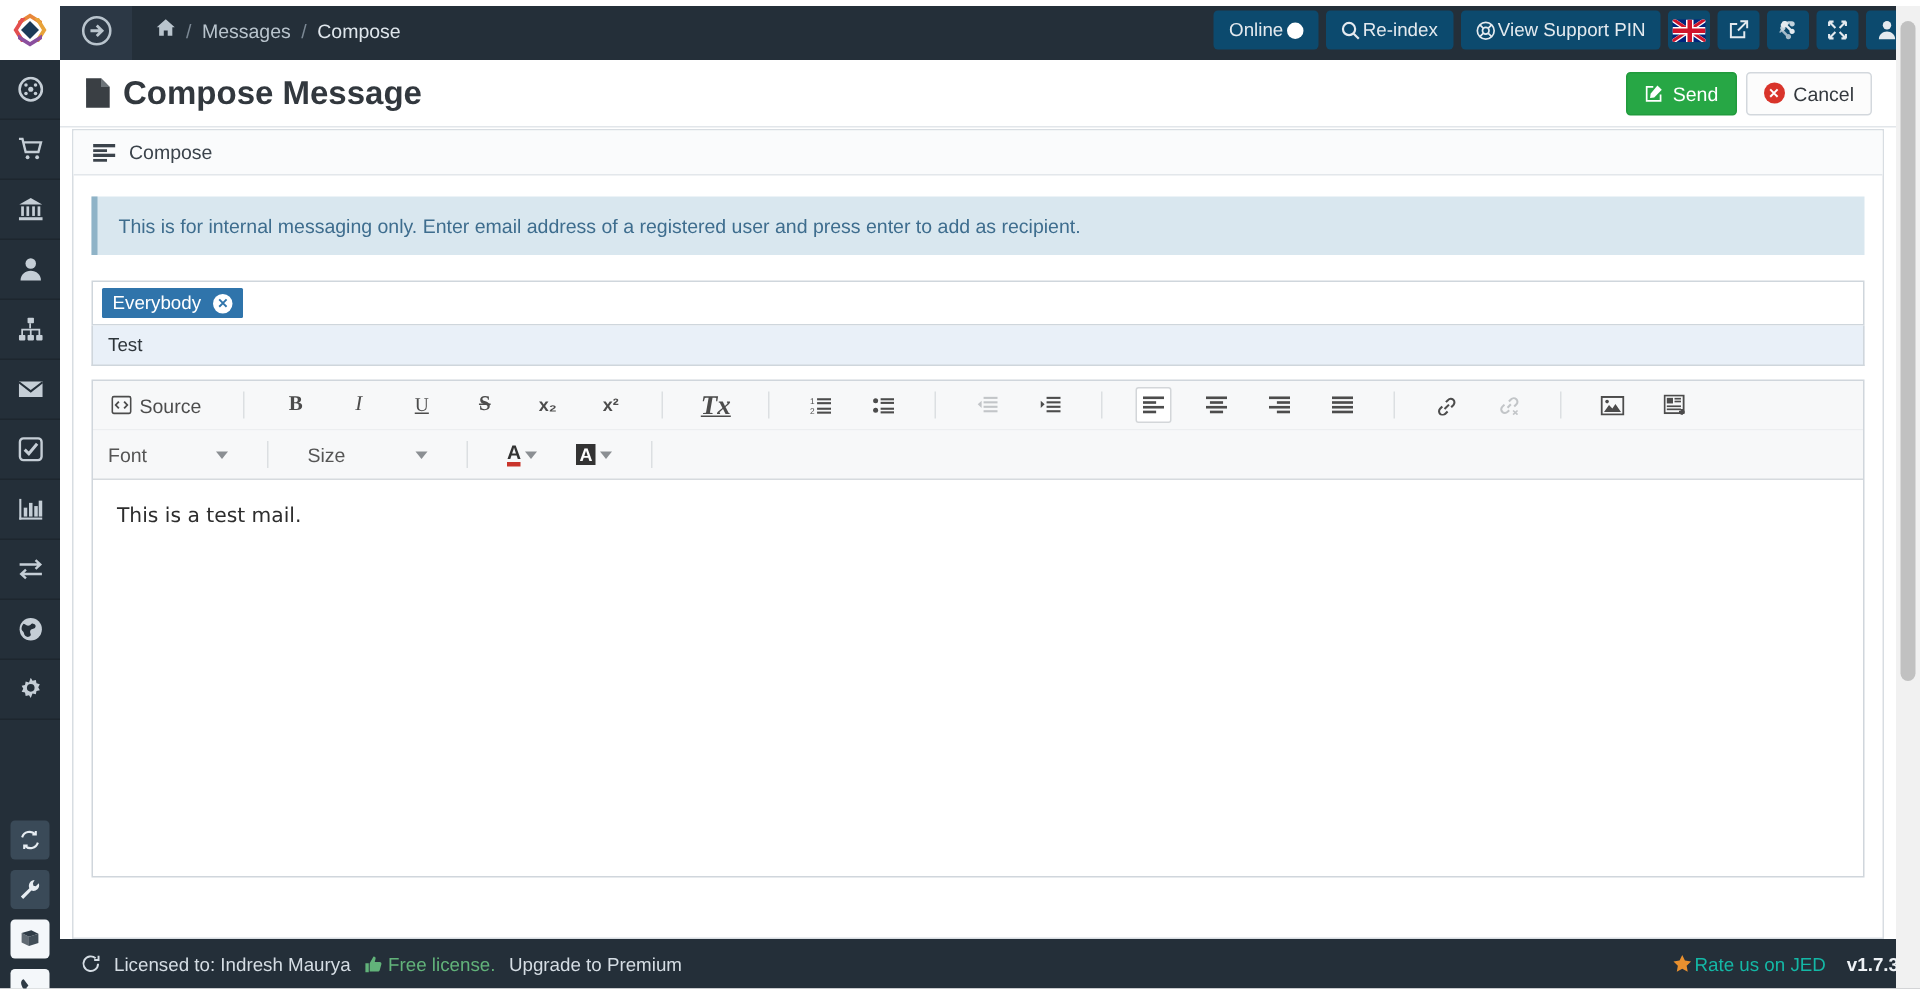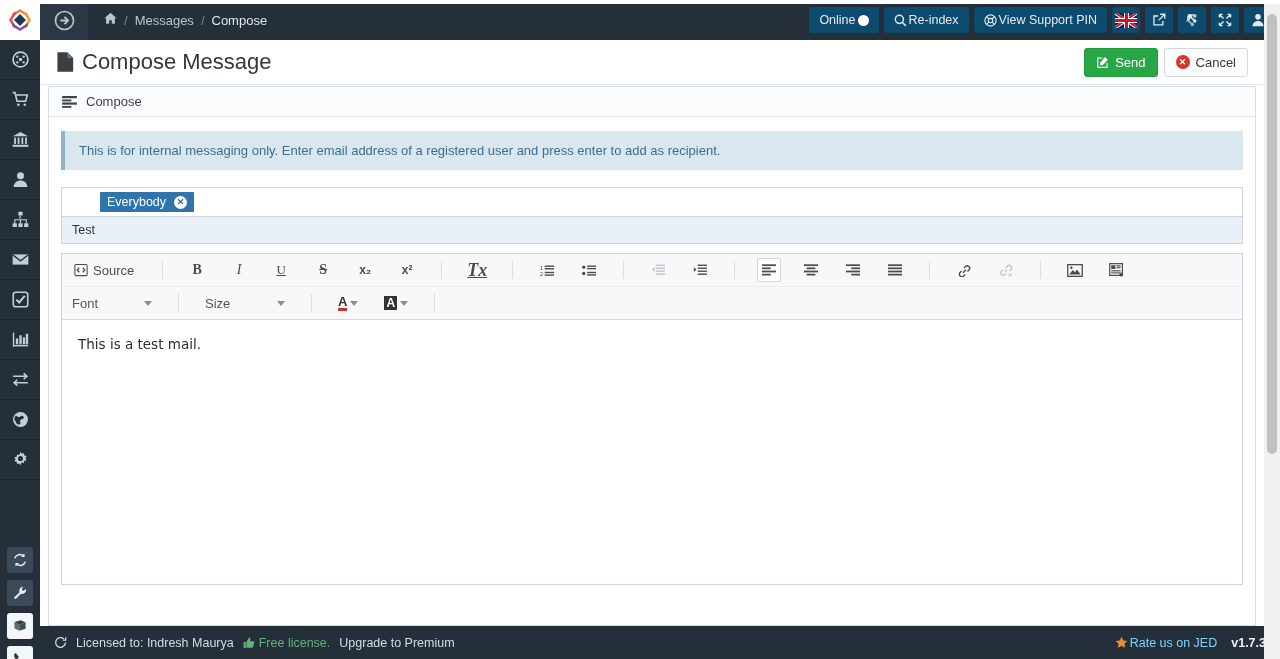--- a/index.html
+++ b/index.html
@@ -84,21 +84,21 @@
   .fl-hr { width: 22px; height: 3px; background: #cf142b; top: 6px; left: 0; }
   .fl-vr { width: 3px; height: 15px; background: #cf142b; top: 0; left: 9.5px; }
 
   
   #page-header {
     position: absolute; left: 40px; top: 40px; right: 16px; height: 45px;
     background: #ffffff; display: flex; align-items: center;
     padding: 0 16px; border-bottom: 1px solid #e2e6ea;
   }
   #page-title {
-    font-size: 22px; font-weight: normal; color: #32383e;
+    font-size: 22px; font-weight: bold; color: #32383e;
     display: flex; align-items: center; gap: 7px;
   }
   #header-actions { margin-left: auto; display: flex; gap: 6px; }
   .btn-send {
     background: #27a745; color: #fff; border: 1px solid #219b3d;
     border-radius: 3px; font-size: 13px; padding: 6px 11px;
     display: flex; align-items: center; gap: 6px;
   }
   .btn-cancel {
     background: #fcfcfc; color: #34393e; border: 1px solid #d3d8dd;
@@ -128,21 +128,21 @@
     color: #3e6d8e; font-size: 13px; padding: 12px 14px;
   }
 
   .recip-box {
     margin-top: 17px; border: 1px solid #cfd6dc; background: #fff;
     height: 30px; display: flex; align-items: center; padding: 0 6px;
   }
   .tag {
     background: #2f74ab; color: #fff; font-size: 12.5px;
     height: 20px; display: flex; align-items: center; gap: 8px;
-    padding: 0 7px; border-radius: 1px; margin-left: 32px;
+    padding: 0 7px; border-radius: 1px;
   }
   .tag-x {
     width: 13px; height: 13px; border-radius: 50%; background: #fff;
     color: #2f74ab; font-size: 9px; font-weight: bold;
     display: flex; align-items: center; justify-content: center;
   }
 
   .subject-box {
     border: 1px solid #cfd6dc; border-top: none; background: #e9f0f8;
     height: 27px; display: flex; align-items: center;
@@ -199,21 +199,21 @@
   #footer {
     position: absolute; left: 40px; bottom: 0; right: 0; height: 33px;
     background: #242f39; display: flex; align-items: center;
     padding: 0 14px; font-size: 12.5px; color: #d5dde4;
   }
   #footer-left { display: flex; gap: 9px; }
   .free-lic { color: #62b37a; display: flex; align-items: center; gap: 4px; }
   #footer-right {
     margin-left: auto; display: flex; align-items: center; gap: 14px;
   }
-  .rate { color: #7dd3fc; display: flex; align-items: center; gap: 2px; }
+  .rate { color: #14b8a6; display: flex; align-items: center; gap: 2px; }
   .ver { color: #eef2f6; font-weight: bold; }
 
   
   #vscroll {
     position: absolute; right: 0; top: 0; width: 16px; height: 659px;
     background: #f1f1f1; z-index: 40;
   }
   #vscroll .thumb {
     position: absolute; left: 3px; top: 14px; width: 10px; height: 440px;
     background: #c1c1c1; border-radius: 5px;

